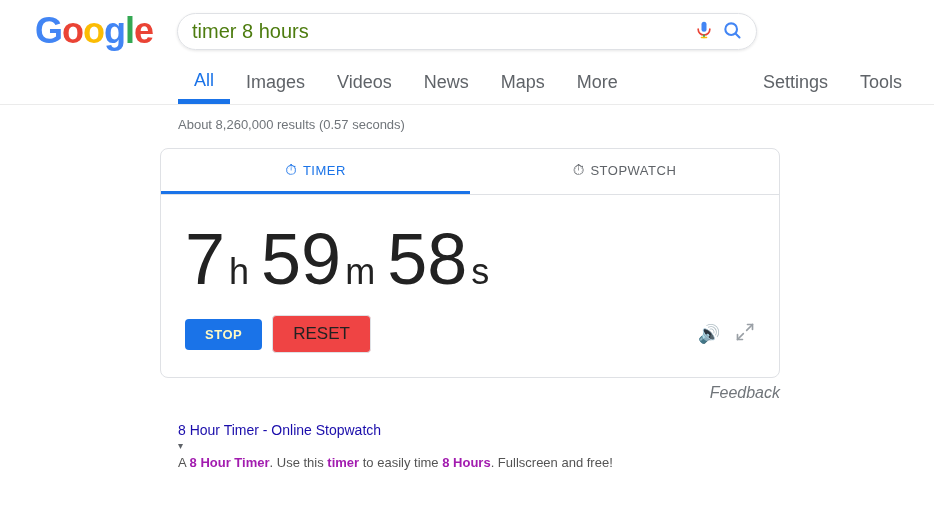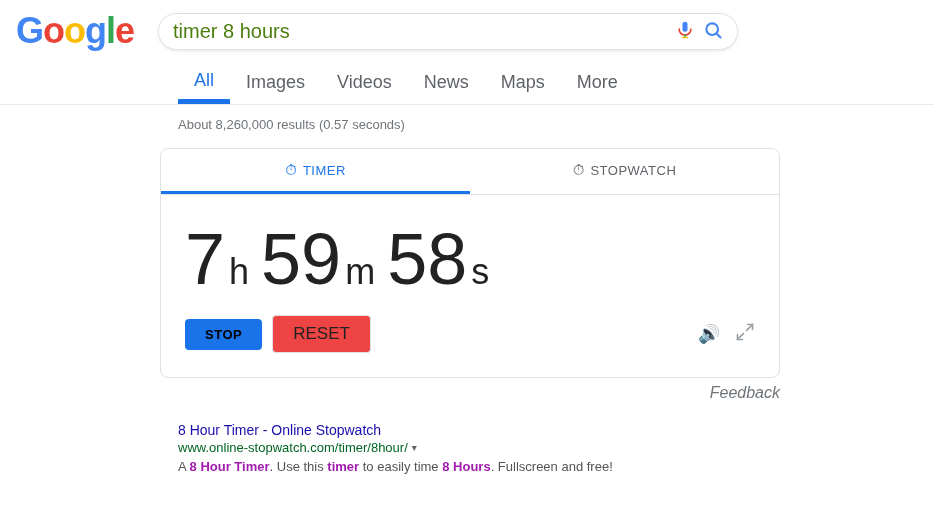--- a/index.html
+++ b/index.html
@@ -4,20 +4,21 @@
   <style>
     * { margin: 0; padding: 0; box-sizing: border-box; }
     body { font-family: Arial, sans-serif; background: #fff; color: #222; font-size: 14px; }
 
     
     #header {
       display: flex;
       align-items: center;
       padding: 10px 16px 0 16px;
       gap: 16px;
+      margin-left: 19px;
     }
     #logo {
       font-size: 36px;
       font-weight: bold;
       letter-spacing: -1px;
       flex-shrink: 0;
       margin-right: 8px;
     }
     .logo-g { color: #4285F4; }
     .logo-o1 { color: #EA4335; }
@@ -140,21 +141,21 @@
     }
 
     #timer-controls {
       padding: 0 24px 24px 24px;
       display: flex;
       align-items: center;
       gap: 10px;
     }
     #stop-btn {
       background: #1a73e8;
-      color: #000000;
+      color: #fef9c3;
       border: none;
       border-radius: 4px;
       padding: 8px 20px;
       font-size: 13px;
       font-weight: bold;
       letter-spacing: 0.5px;
       cursor: pointer;
     }
     #reset-btn {
       background: #ef4444;
@@ -237,20 +238,24 @@
   </div>
 </div>
 
 <nav id="nav-tabs">
   <a class="nav-tab active">All</a>
   <a class="nav-tab">Images</a>
   <a class="nav-tab">Videos</a>
   <a class="nav-tab">News</a>
   <a class="nav-tab">Maps</a>
   <a class="nav-tab">More</a>
+  <div class="nav-right">
+    <a class="nav-tab">Settings</a>
+    <a class="nav-tab">Tools</a>
+  </div>
 </nav>
 
 <div id="results-info">About 8,260,000 results (0.57 seconds)</div>
 
 <div id="widget-container">
   <div id="widget-tabs">
     <div class="widget-tab active">
       <span style="font-size:15px;">⏱</span>
       <span class="widget-tab-label">TIMER</span>
     </div>
@@ -286,19 +291,18 @@
   </div>
 </div>
 
 <div id="feedback-row">
   <span style="cursor:pointer; color:#70757a;">Feedback</span>
 </div>
 
 <div id="search-result">
   <a class="result-title">8 Hour Timer - Online Stopwatch</a>
   <div class="result-url">
-    <span>www.online-stopwatch.com/timer/8hour/</span>
     <span class="dropdown-arrow" style="cursor:pointer;">▾</span>
   </div>
   <div class="result-desc">
     A <strong>8 Hour Timer</strong>. Use this <strong>timer</strong> to easily time <strong>8 Hours</strong>. Fullscreen and free!
   </div>
 </div>
 
 </body></html>

